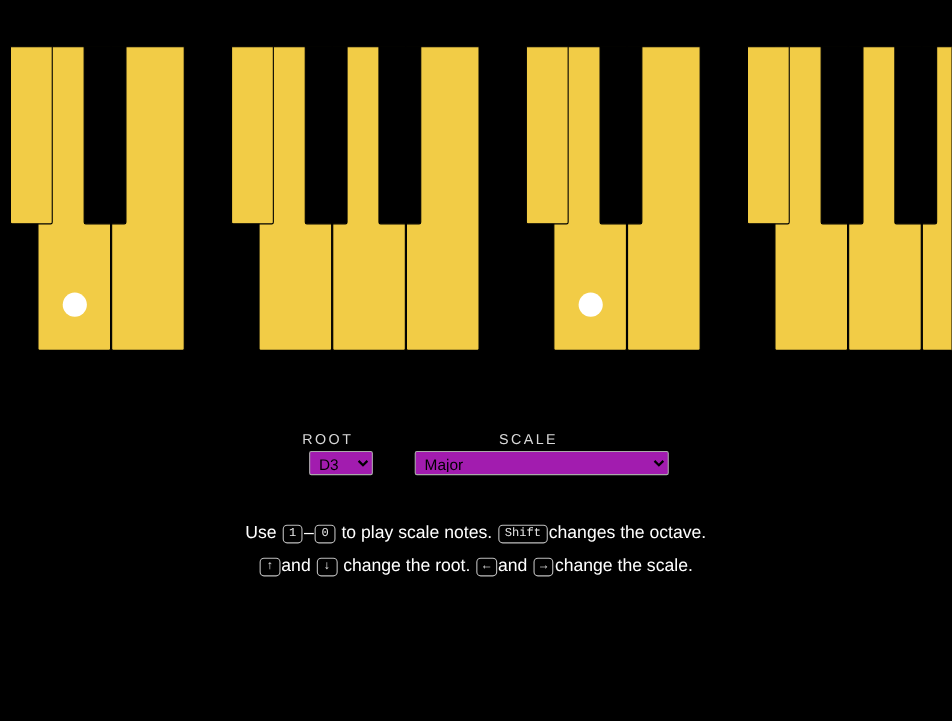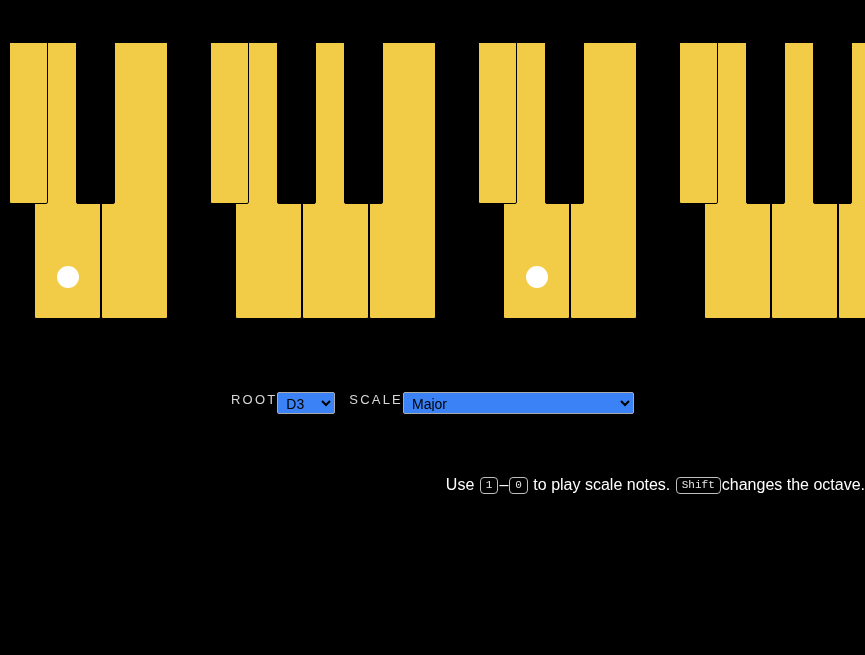--- a/index.html
+++ b/index.html
@@ -74,50 +74,52 @@
     left: 0;
     top: 392px;
     width: 865px;
     display: flex;
     justify-content: center;
     align-items: flex-start;
     gap: 14px;
   }
   .control-group {
     display: flex;
-    align-items: flex-start;
+    flex-direction: column;
+    align-items: center;
   }
   .control-label {
     color: #D8D8D8;
     font-size: 13px;
     letter-spacing: 2.2px;
     font-family: "Liberation Sans", sans-serif;
     margin-bottom: 3px;
     line-height: 15px;
   }
   select {
     font-family: "Liberation Sans", sans-serif;
     font-size: 14px;
     padding: 2px 4px;
-    background: #3b82f6;
+    background: #a21caf;
     color: #000000;
     border: 1px solid #AAAAAA;
     border-radius: 2px;
     height: 22px;
+    margin-left: 24px;
   }
   #root-select { width: 58px; }
   #scale-select { width: 231px; }
 
   
   #help {
     position: absolute;
     left: 0;
     top: 470px;
     width: 865px;
-    text-align: right;
+    text-align: center;
     color: #FFFFFF;
     font-size: 16px;
     font-family: "Liberation Sans", sans-serif;
     line-height: 30px;
   }
   #help .line { display: block; white-space: nowrap; }
   kbd {
     display: inline-block;
     border: 1px solid #BFBFBF;
     border-radius: 4px;
@@ -181,15 +183,22 @@
 
   </div>
 
   <div id="help">
     <span class="line">
       <span>Use</span>
       <kbd>1</kbd><span>–</span><kbd>0</kbd>
       <span>to play scale notes.</span>
       <kbd>Shift</kbd><span>changes the octave.</span>
     </span>
+    <span class="line">
+      <kbd>↑</kbd><span>and</span>
+      <kbd>↓</kbd>
+      <span>change the root.</span>
+      <kbd>←</kbd><span>and</span>
+      <kbd>→</kbd><span>change the scale.</span>
+    </span>
   </div>
 
 </div>
 
 </body></html>

